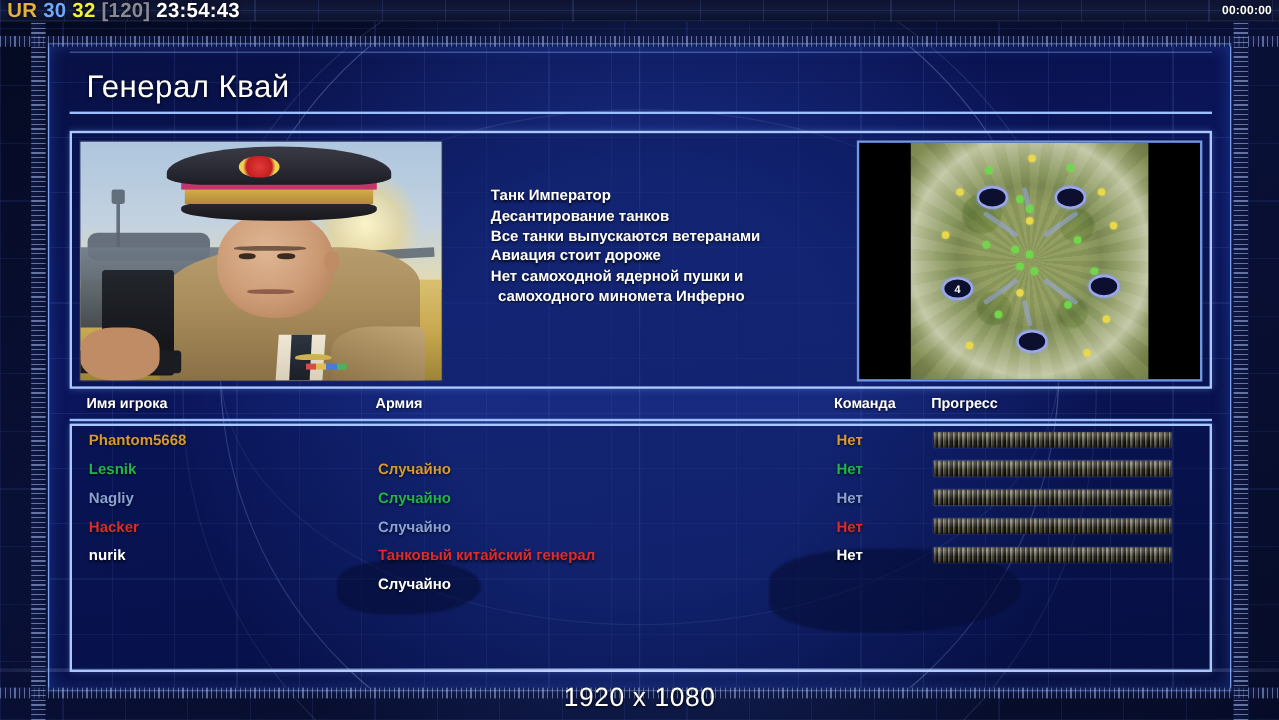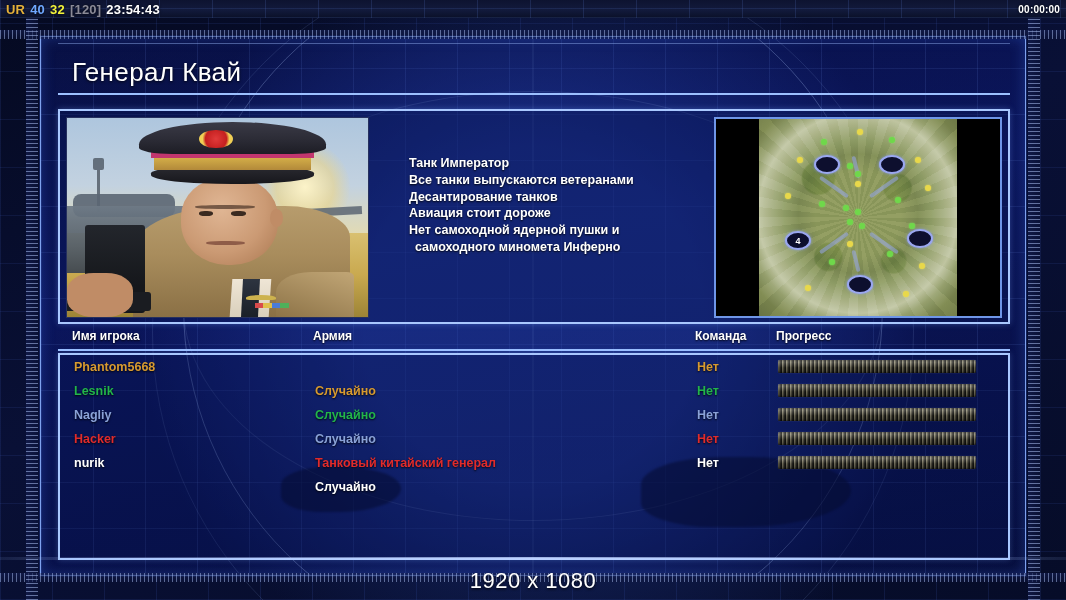--- a/index.html
+++ b/index.html
@@ -13,21 +13,21 @@
   #topbar {
     position: absolute; left: 0; top: 0; width: 1066px; height: 18px;
     background:
       repeating-linear-gradient(90deg, rgba(80,110,190,.22) 0 1px, transparent 1px 53px),
       repeating-linear-gradient(0deg, rgba(80,110,190,.18) 0 1px, transparent 1px 9px),
       linear-gradient(180deg,#0d1330 0%, #121a3c 55%, #0a1028 100%);
     display: flex; align-items: center; justify-content: space-between;
     padding: 0 6px; z-index: 40;
   }
   #topbar .left { display: flex; align-items: baseline; gap: 5px; }
-  .tb { font-size: 13px; font-weight: bold; letter-spacing: .2px;
+  .tb { font-size: 17px; font-weight: bold; letter-spacing: .2px;
         text-shadow: 0 0 3px rgba(0,0,0,.9); white-space: nowrap; }
   .tb-ur    { color: #e5b13a; }
   .tb-n1    { color: #6fa8ff; }
   .tb-n2    { color: #f2f23a; }
   .tb-brk   { color: #8a8a96; }
   .tb-clock { color: #ffffff; }
   .tb-timer { color: #ffffff; font-size: 10px; font-weight: bold; }
 
   
   #desk {
@@ -247,21 +247,21 @@
   }
   #resline { position:absolute; left:0; bottom: 40px; width:1066px; height:3px;
     background: linear-gradient(90deg, rgba(150,180,245,.1), rgba(190,210,255,.85), rgba(150,180,245,.1)); z-index:29; }
 </style>
 </head>
 <body>
 
 <div id="topbar">
   <div class="left">
     <span class="tb tb-ur">UR</span>
-    <span class="tb tb-n1">40</span>
+    <span class="tb tb-n1">30</span>
     <span class="tb tb-n2">32</span>
     <span class="tb tb-brk">[120]</span>
     <span class="tb tb-clock">23:54:43</span>
   </div>
   <span class="tb tb-timer">00:00:00</span>
 </div>
 
 <div id="desk">
 
   <div class="ruler-h t"></div>
@@ -317,22 +317,22 @@
         <div class="pf-captop"></div>
         <div class="pf-badge"></div>
         <div class="pf-gun">
             <b></b>
           </div>
         <div class="pf-hand"></div>
       </div>
 
       <div id="desc">
         <div class="ln">Танк Император</div>
+        <div class="ln">Десантирование танков</div>
         <div class="ln">Все танки выпускаются ветеранами</div>
-        <div class="ln">Десантирование танков</div>
         <div class="ln">Авиация стоит дороже</div>
         <div class="ln">Нет самоходной ядерной пушки и</div>
         <div class="ln indent">самоходного миномета Инферно</div>
       </div>
 
       <div id="mapbox">
         <div id="map-img">
           <div class="mtex"></div>
 
           <div class="road" style="left:58px;top:66px;width:34px;transform:rotate(35deg);"></div>

